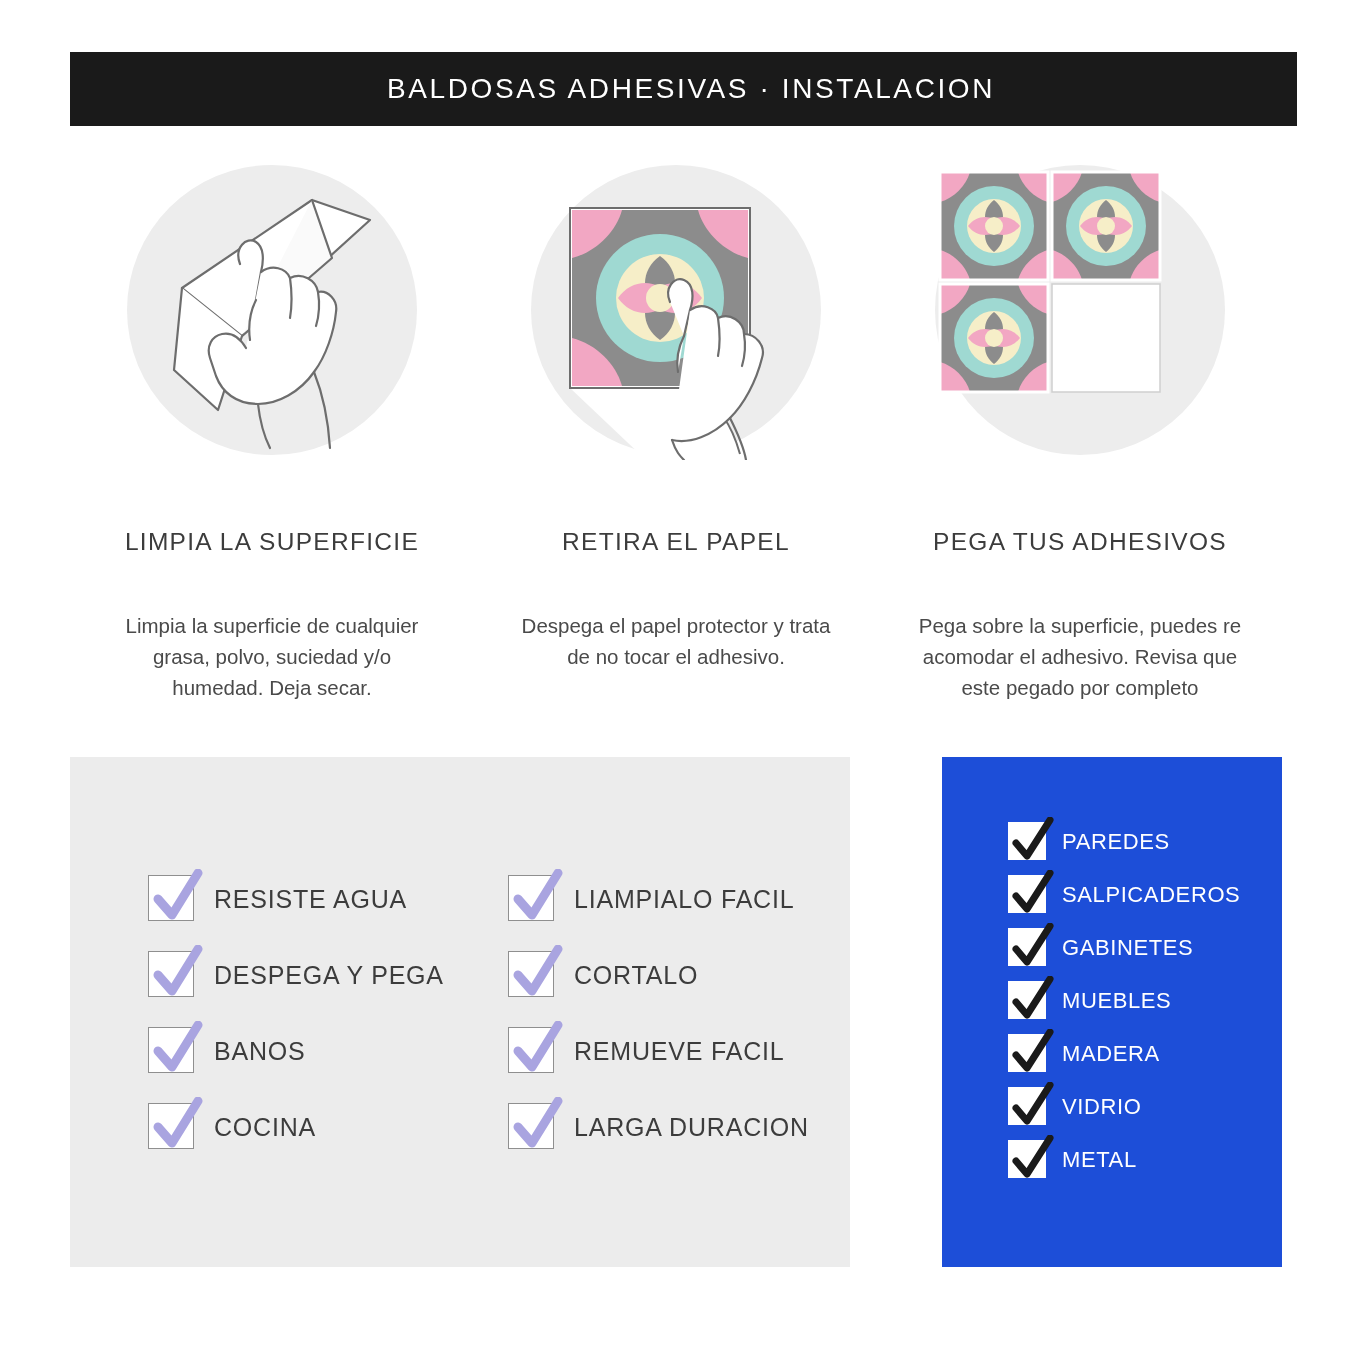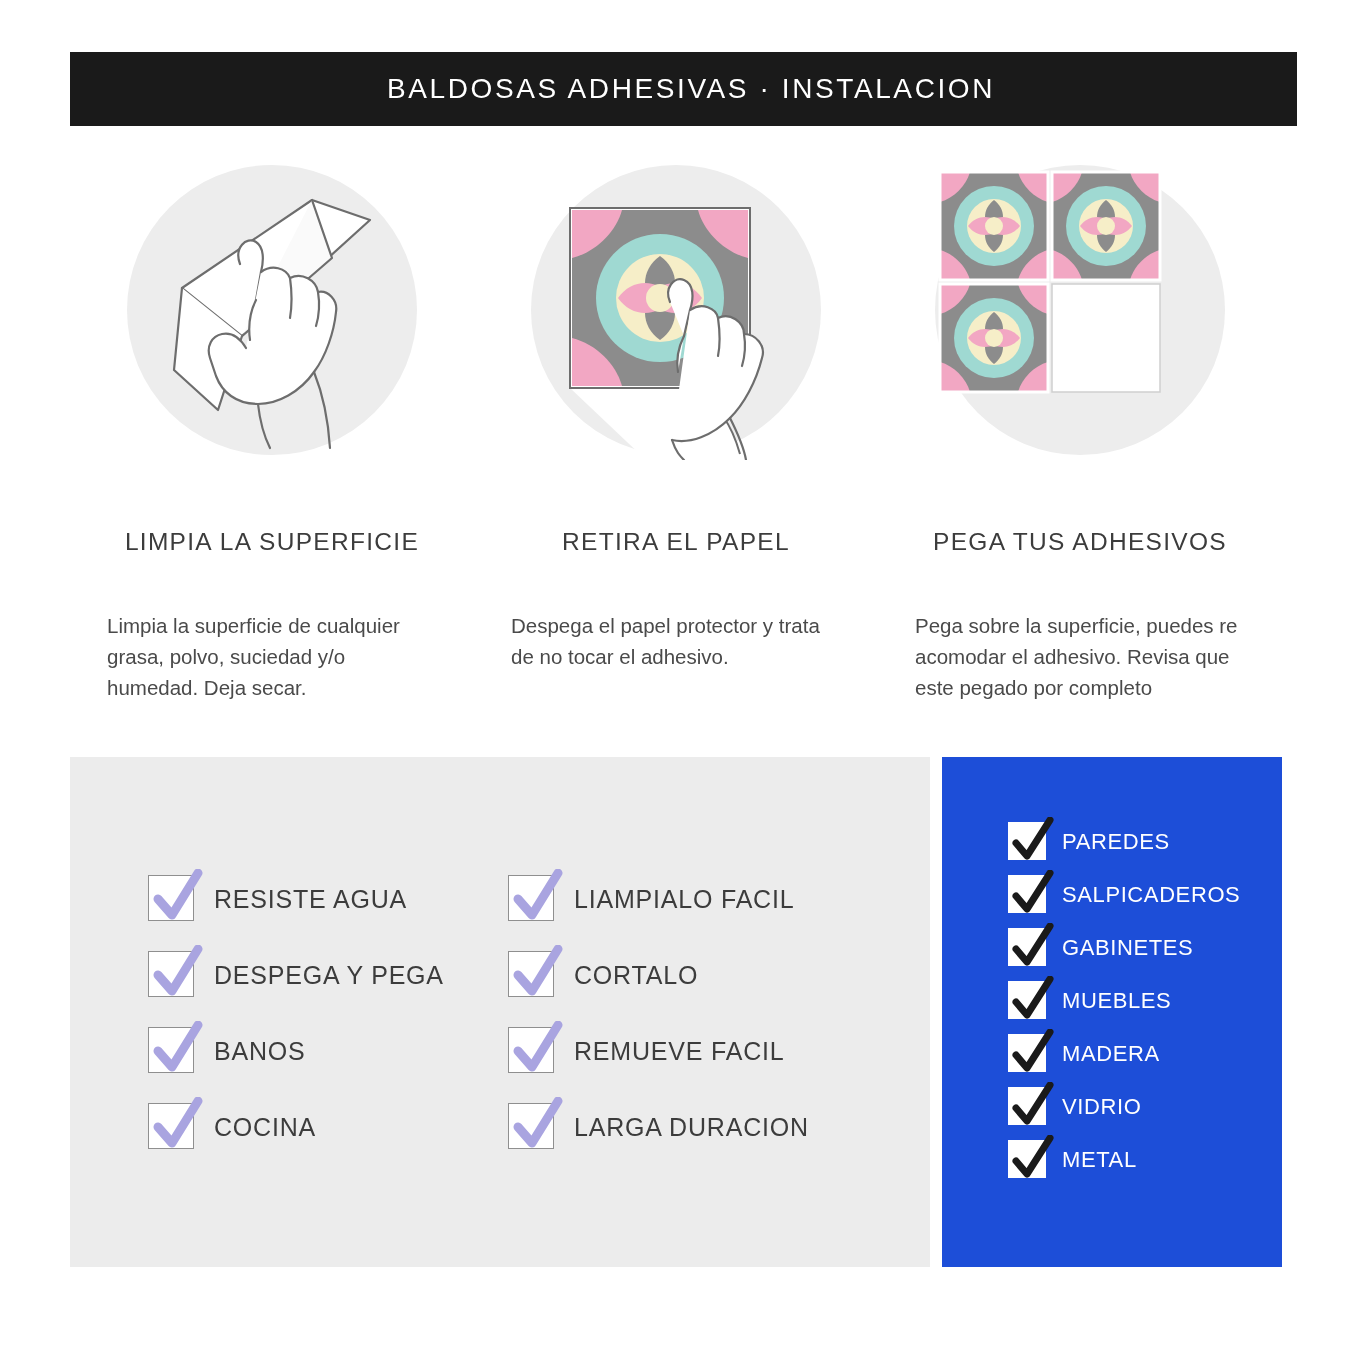--- a/index.html
+++ b/index.html
@@ -80,30 +80,31 @@
     margin-top: 32px;
     font-size: 24.5px;
     letter-spacing: 1.3px;
     color: #3c3c3c;
     white-space: nowrap;
   }
   .step-desc {
     margin-top: 18px;
     font-size: 20.5px;
     line-height: 31px;
+    text-align: center;
     color: #4a4a4a;
     width: 330px;
   }
 
   
   .features-panel {
     position: absolute;
     left: 70px;
     top: 757px;
-    width: 860px;
+    width: 780px;
     height: 510px;
     background: #ececec;
   }
   .features-grid {
     position: absolute;
     left: 78px;
     top: 118px;
     width: 790px;
     display: grid;
     grid-template-columns: 360px 370px;

